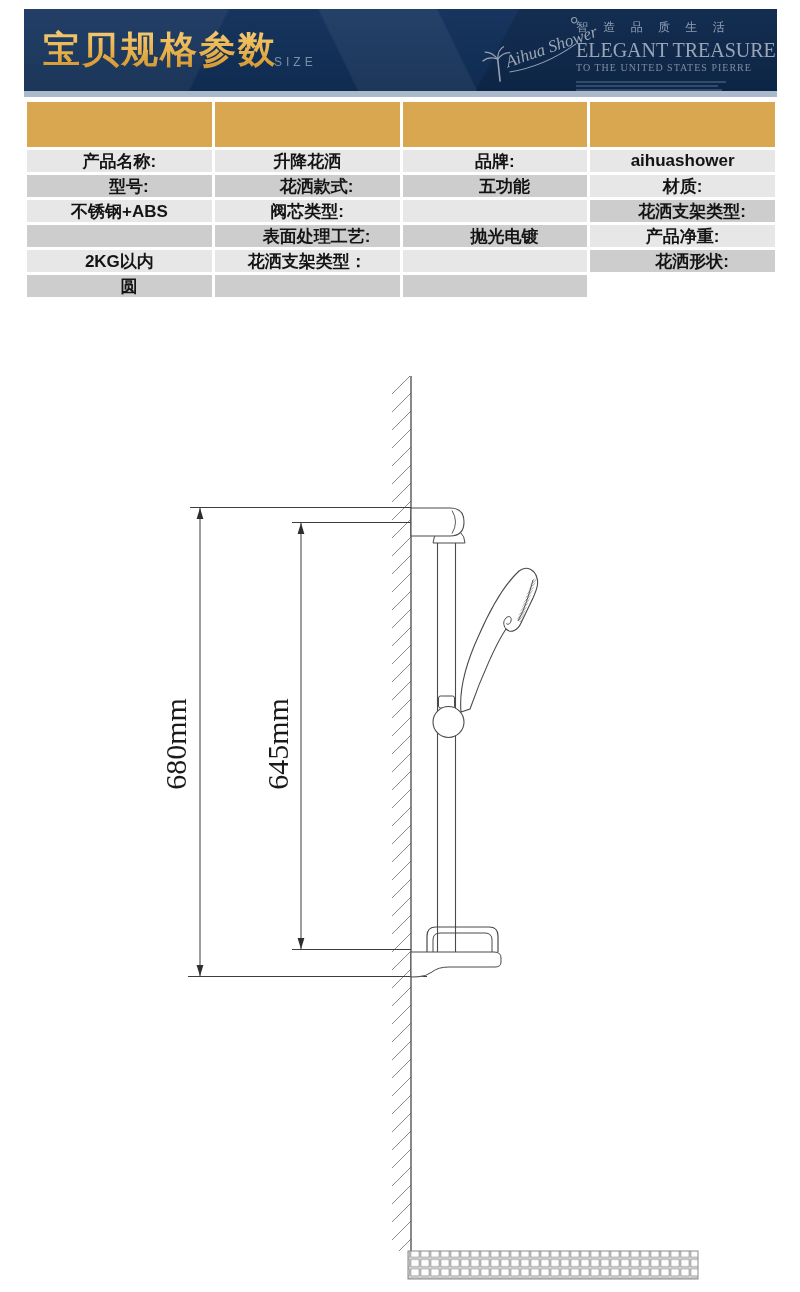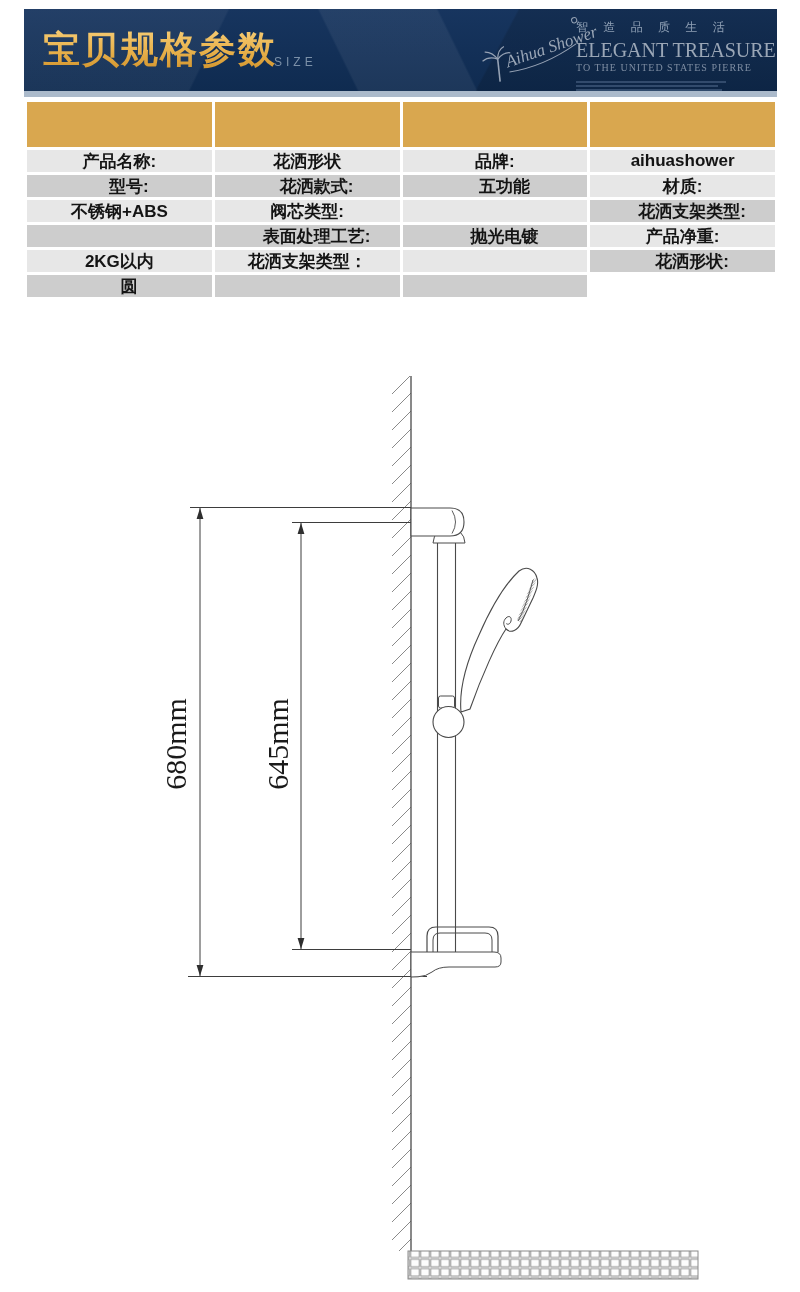--- a/index.html
+++ b/index.html
@@ -102,21 +102,21 @@
   </div>
   <div class="accent-strip"></div>
 
   <div class="spec-table">
     <div class="cell hcell"></div>
     <div class="cell hcell"></div>
     <div class="cell hcell"></div>
     <div class="cell hcell"></div>
 
     <div class="cell r-light">产品名称:</div>
-    <div class="cell r-light">花洒形状</div>
+    <div class="cell r-light">升降花洒</div>
     <div class="cell r-light">品牌:</div>
     <div class="cell r-light">aihuashower</div>
 
     <div class="cell r-dark">型号:</div>
     <div class="cell r-dark">花洒款式:</div>
     <div class="cell r-dark">五功能</div>
 
     <div class="cell r-light">材质:</div>
     <div class="cell r-light">不锈钢+ABS</div>
     <div class="cell r-light">阀芯类型:</div>

